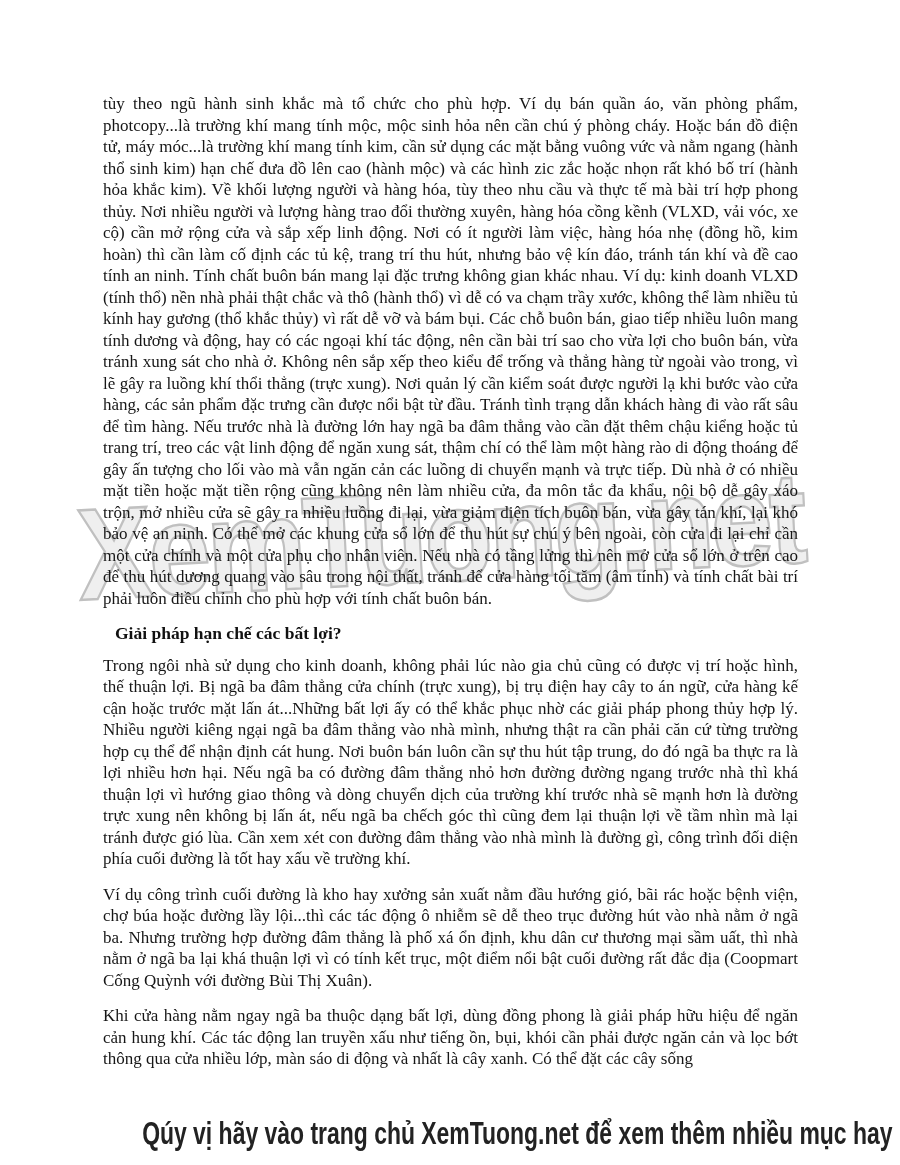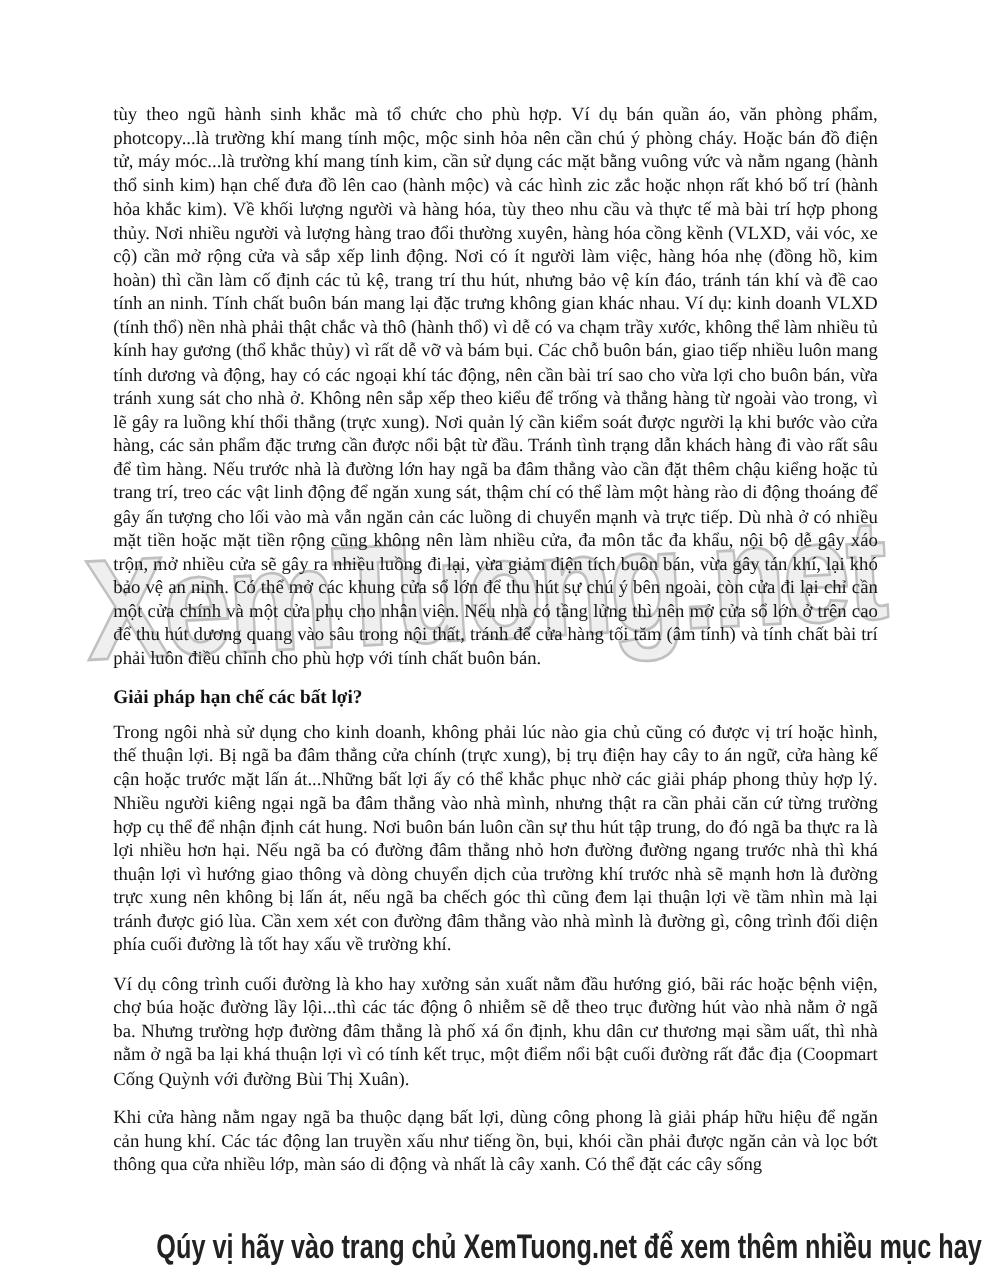--- a/index.html
+++ b/index.html
@@ -49,21 +49,21 @@
   .content p {
     margin: 0 0 14px 0;
   }
 
   .content h2 {
     font-family: "Liberation Serif", serif;
     font-size: 17.5px;
     line-height: 21.5px;
     font-weight: bold;
     color: #111111;
-    margin: 9px 0 10px 0;
+    margin: 9px 0 10px 12px;
     text-align: left;
   }
 
   .footer {
     position: absolute;
     left: 0;
     right: 0;
     top: 1114px;
     z-index: 2;
     text-align: center;
@@ -90,20 +90,20 @@
 
   <div class="content">
     <p>tùy theo ngũ hành sinh khắc mà tổ chức cho phù hợp. Ví dụ bán quần áo, văn phòng phẩm, photcopy...là trường khí mang tính mộc, mộc sinh hỏa nên cần chú ý phòng cháy. Hoặc bán đồ điện tử, máy móc...là trường khí mang tính kim, cần sử dụng các mặt bằng vuông vức và nằm ngang (hành thổ sinh kim) hạn chế đưa đồ lên cao (hành mộc) và các hình zic zắc hoặc nhọn rất khó bố trí (hành hỏa khắc kim). Về khối lượng người và hàng hóa, tùy theo nhu cầu và thực tế mà bài trí hợp phong thủy. Nơi nhiều người và lượng hàng trao đổi thường xuyên, hàng hóa cồng kềnh (VLXD, vải vóc, xe cộ) cần mở rộng cửa và sắp xếp linh động. Nơi có ít người làm việc, hàng hóa nhẹ (đồng hồ, kim hoàn) thì cần làm cố định các tủ kệ, trang trí thu hút, nhưng bảo vệ kín đáo, tránh tán khí và đề cao tính an ninh. Tính chất buôn bán mang lại đặc trưng không gian khác nhau. Ví dụ: kinh doanh VLXD (tính thổ) nền nhà phải thật chắc và thô (hành thổ) vì dễ có va chạm trầy xước, không thể làm nhiều tủ kính hay gương (thổ khắc thủy) vì rất dễ vỡ và bám bụi. Các chỗ buôn bán, giao tiếp nhiều luôn mang tính dương và động, hay có các ngoại khí tác động, nên cần bài trí sao cho vừa lợi cho buôn bán, vừa tránh xung sát cho nhà ở. Không nên sắp xếp theo kiểu để trống và thẳng hàng từ ngoài vào trong, vì lẽ gây ra luồng khí thổi thẳng (trực xung). Nơi quản lý cần kiểm soát được người lạ khi bước vào cửa hàng, các sản phẩm đặc trưng cần được nổi bật từ đầu. Tránh tình trạng dẫn khách hàng đi vào rất sâu để tìm hàng. Nếu trước nhà là đường lớn hay ngã ba đâm thẳng vào cần đặt thêm chậu kiểng hoặc tủ trang trí, treo các vật linh động để ngăn xung sát, thậm chí có thể làm một hàng rào di động thoáng để gây ấn tượng cho lối vào mà vẫn ngăn cản các luồng di chuyển mạnh và trực tiếp. Dù nhà ở có nhiều mặt tiền hoặc mặt tiền rộng cũng không nên làm nhiều cửa, đa môn tắc đa khẩu, nội bộ dễ gây xáo trộn, mở nhiều cửa sẽ gây ra nhiều luồng đi lại, vừa giảm diện tích buôn bán, vừa gây tán khí, lại khó bảo vệ an ninh. Có thể mở các khung cửa sổ lớn để thu hút sự chú ý bên ngoài, còn cửa đi lại chỉ cần một cửa chính và một cửa phụ cho nhân viên. Nếu nhà có tầng lửng thì nên mở cửa sổ lớn ở trên cao để thu hút dương quang vào sâu trong nội thất, tránh để cửa hàng tối tăm (âm tính) và tính chất bài trí phải luôn điều chỉnh cho phù hợp với tính chất buôn bán.</p>
 
     <h2>Giải pháp hạn chế các bất lợi?</h2>
 
     <p>Trong ngôi nhà sử dụng cho kinh doanh, không phải lúc nào gia chủ cũng có được vị trí hoặc hình, thế thuận lợi. Bị ngã ba đâm thẳng cửa chính (trực xung), bị trụ điện hay cây to án ngữ, cửa hàng kế cận hoặc trước mặt lấn át...Những bất lợi ấy có thể khắc phục nhờ các giải pháp phong thủy hợp lý. Nhiều người kiêng ngại ngã ba đâm thẳng vào nhà mình, nhưng thật ra cần phải căn cứ từng trường hợp cụ thể để nhận định cát hung. Nơi buôn bán luôn cần sự thu hút tập trung, do đó ngã ba thực ra là lợi nhiều hơn hại. Nếu ngã ba có đường đâm thẳng nhỏ hơn đường đường ngang trước nhà thì khá thuận lợi vì hướng giao thông và dòng chuyển dịch của trường khí trước nhà sẽ mạnh hơn là đường trực xung nên không bị lấn át, nếu ngã ba chếch góc thì cũng đem lại thuận lợi về tầm nhìn mà lại tránh được gió lùa. Cần xem xét con đường đâm thẳng vào nhà mình là đường gì, công trình đối diện phía cuối đường là tốt hay xấu về trường khí.</p>
 
     <p>Ví dụ công trình cuối đường là kho hay xưởng sản xuất nằm đầu hướng gió, bãi rác hoặc bệnh viện, chợ búa hoặc đường lầy lội...thì các tác động ô nhiễm sẽ dễ theo trục đường hút vào nhà nằm ở ngã ba. Nhưng trường hợp đường đâm thẳng là phố xá ổn định, khu dân cư thương mại sầm uất, thì nhà nằm ở ngã ba lại khá thuận lợi vì có tính kết trục, một điểm nổi bật cuối đường rất đắc địa (Coopmart Cống Quỳnh với đường Bùi Thị Xuân).</p>
 
-    <p>Khi cửa hàng nằm ngay ngã ba thuộc dạng bất lợi, dùng công phong là giải pháp hữu hiệu để ngăn cản hung khí. Các tác động lan truyền xấu như tiếng ồn, bụi, khói cần phải được ngăn cản và lọc bớt thông qua cửa nhiều lớp, màn sáo di động và nhất là cây xanh. Có thể đặt các cây sống</p>
+    <p>Khi cửa hàng nằm ngay ngã ba thuộc dạng bất lợi, dùng đồng phong là giải pháp hữu hiệu để ngăn cản hung khí. Các tác động lan truyền xấu như tiếng ồn, bụi, khói cần phải được ngăn cản và lọc bớt thông qua cửa nhiều lớp, màn sáo di động và nhất là cây xanh. Có thể đặt các cây sống</p>
   </div>
 
   <div class="footer">
     <span class="footer-text">Qúy vị hãy vào trang chủ XemTuong.net để xem thêm nhiều mục hay khác</span>
   </div>
 
 </div>
 
 </body></html>

